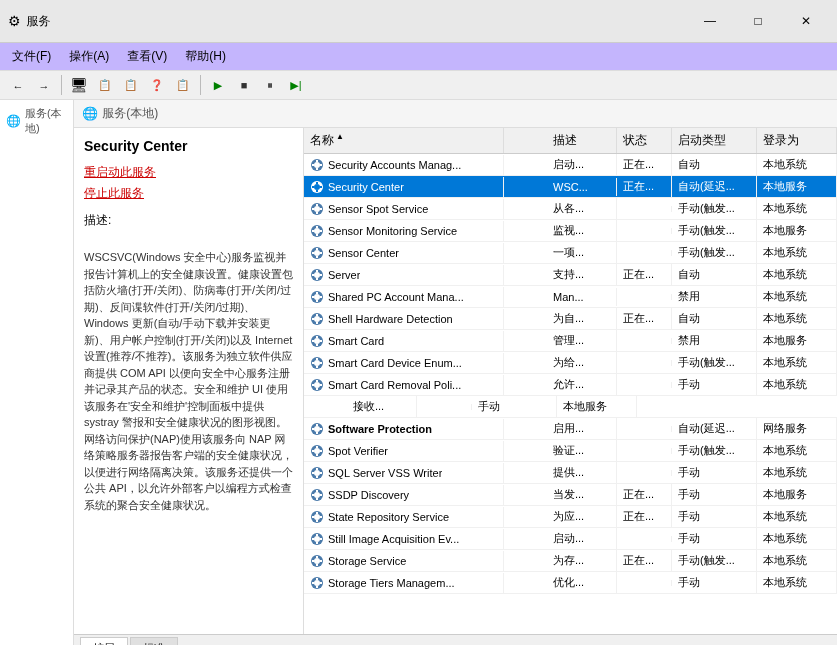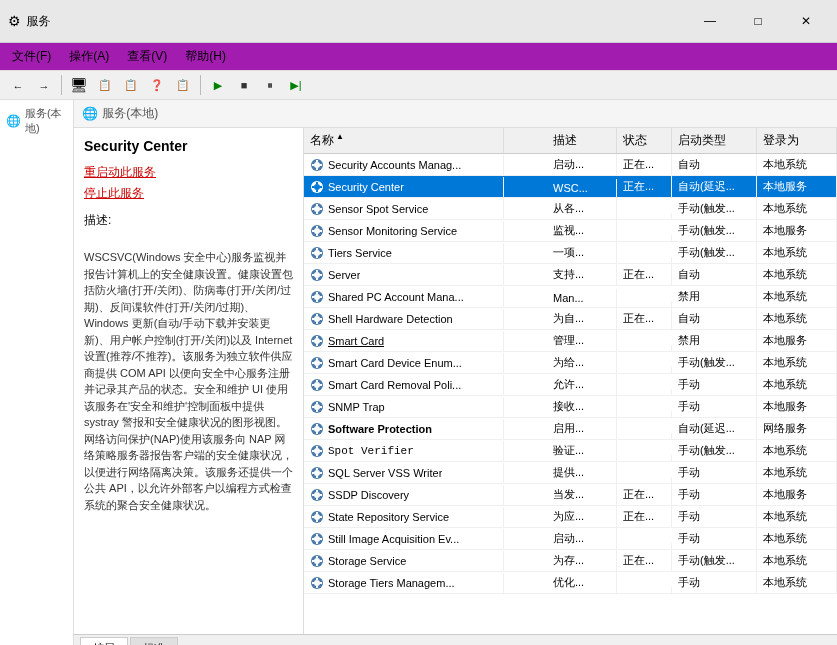--- a/index.html
+++ b/index.html
@@ -16,21 +16,21 @@
     .title-bar-left { display: flex; align-items: center; gap: 6px; }
     .title-bar-controls { display: flex; gap: 2px; }
     .title-btn {
       width: 46px; height: 30px;
       border: none; background: transparent;
       font-size: 12px; cursor: pointer;
       display: flex; align-items: center; justify-content: center;
     }
 
     .menu-bar {
-      background: #a21caf;
+      background: #c4b5fd;
       display: flex;
       padding: 2px 4px;
       border-bottom: 1px solid #ddd;
       gap: 2px;
     }
     .menu-item {
       padding: 3px 8px;
       cursor: pointer;
       font-size: 12px;
     }
@@ -149,21 +149,21 @@
     .col-name { width: 200px; min-width: 200px; }
     .col-desc { width: 70px; min-width: 70px; margin-left: 43px; }
     .col-status { width: 55px; min-width: 55px; }
     .col-startup { width: 85px; min-width: 85px; }
     .col-login { width: 80px; min-width: 80px; }
 
     .list-row {
       display: flex;
       border-bottom: 1px solid #f0f0f0;
       cursor: pointer;
-      align-items: flex-end;
+      align-items: center;
     }
     .list-row.selected { background: #0078d7; color: white; }
     .list-row.selected .col-cell { color: white; }
 
     .col-cell {
       padding: 3px 6px;
       border-right: 1px solid #f0f0f0;
       white-space: nowrap;
       overflow: hidden;
       text-overflow: ellipsis;
@@ -366,21 +366,21 @@
     <div class="col-cell col-name">
       <div class="name-cell">
         <svg width="14" height="14" viewBox="0 0 14 14" style="margin-right:4px;flex-shrink:0;">
           <circle cx="7" cy="7" r="6" fill="#4a7aaa"></circle>
           <circle cx="7" cy="7" r="3" fill="white"></circle>
           <rect x="6" y="2" width="2" height="2" fill="white"></rect>
           <rect x="6" y="10" width="2" height="2" fill="white"></rect>
           <rect x="2" y="6" width="2" height="2" fill="white"></rect>
           <rect x="10" y="6" width="2" height="2" fill="white"></rect>
         </svg>
-        <span style="overflow:hidden;text-overflow:ellipsis;">Tiers Service</span>
+        <span style="overflow:hidden;text-overflow:ellipsis;">Sensor Center</span>
       </div>
     </div>
     <div class="col-cell col-desc">一项...</div>
     <div class="col-cell col-status"></div>
     <div class="col-cell col-startup">手动(触发...</div>
     <div class="col-cell col-login">本地系统</div>
   </div>
             <div class="list-row">
     <div class="col-cell col-name">
       <div class="name-cell">
@@ -442,21 +442,21 @@
     <div class="col-cell col-name">
       <div class="name-cell">
         <svg width="14" height="14" viewBox="0 0 14 14" style="margin-right:4px;flex-shrink:0;">
           <circle cx="7" cy="7" r="6" fill="#4a7aaa"></circle>
           <circle cx="7" cy="7" r="3" fill="white"></circle>
           <rect x="6" y="2" width="2" height="2" fill="white"></rect>
           <rect x="6" y="10" width="2" height="2" fill="white"></rect>
           <rect x="2" y="6" width="2" height="2" fill="white"></rect>
           <rect x="10" y="6" width="2" height="2" fill="white"></rect>
         </svg>
-        <span style="overflow:hidden;text-overflow:ellipsis;text-decoration:underline;">Smart Card</span>
+        <span style="overflow:hidden;text-overflow:ellipsis;">Smart Card</span>
       </div>
     </div>
     <div class="col-cell col-desc">管理...</div>
     <div class="col-cell col-status"></div>
     <div class="col-cell col-startup">禁用</div>
     <div class="col-cell col-login">本地服务</div>
   </div>
             <div class="list-row">
     <div class="col-cell col-name">
       <div class="name-cell">
@@ -489,33 +489,20 @@
         </svg>
         <span style="overflow:hidden;text-overflow:ellipsis;">Smart Card Removal Poli...</span>
       </div>
     </div>
     <div class="col-cell col-desc">允许...</div>
     <div class="col-cell col-status"></div>
     <div class="col-cell col-startup">手动</div>
     <div class="col-cell col-login">本地系统</div>
   </div>
             <div class="list-row">
-    <div class="col-cell col-name">
-      <div class="name-cell">
-        <svg width="14" height="14" viewBox="0 0 14 14" style="margin-right:4px;flex-shrink:0;">
-          <circle cx="7" cy="7" r="6" fill="#4a7aaa"></circle>
-          <circle cx="7" cy="7" r="3" fill="white"></circle>
-          <rect x="6" y="2" width="2" height="2" fill="white"></rect>
-          <rect x="6" y="10" width="2" height="2" fill="white"></rect>
-          <rect x="2" y="6" width="2" height="2" fill="white"></rect>
-          <rect x="10" y="6" width="2" height="2" fill="white"></rect>
-        </svg>
-        <span style="overflow:hidden;text-overflow:ellipsis;">SNMP Trap</span>
-      </div>
-    </div>
     <div class="col-cell col-desc">接收...</div>
     <div class="col-cell col-status"></div>
     <div class="col-cell col-startup">手动</div>
     <div class="col-cell col-login">本地服务</div>
   </div>
             <div class="list-row">
     <div class="col-cell col-name">
       <div class="name-cell">
         <svg width="14" height="14" viewBox="0 0 14 14" style="margin-right:4px;flex-shrink:0;">
           <circle cx="7" cy="7" r="6" fill="#4a7aaa"></circle>
@@ -537,21 +524,21 @@
     <div class="col-cell col-name">
       <div class="name-cell">
         <svg width="14" height="14" viewBox="0 0 14 14" style="margin-right:4px;flex-shrink:0;">
           <circle cx="7" cy="7" r="6" fill="#4a7aaa"></circle>
           <circle cx="7" cy="7" r="3" fill="white"></circle>
           <rect x="6" y="2" width="2" height="2" fill="white"></rect>
           <rect x="6" y="10" width="2" height="2" fill="white"></rect>
           <rect x="2" y="6" width="2" height="2" fill="white"></rect>
           <rect x="10" y="6" width="2" height="2" fill="white"></rect>
         </svg>
-        <span style="overflow:hidden;text-overflow:ellipsis;font-family:Liberation Mono, monospace;">Spot Verifier</span>
+        <span style="overflow:hidden;text-overflow:ellipsis;">Spot Verifier</span>
       </div>
     </div>
     <div class="col-cell col-desc">验证...</div>
     <div class="col-cell col-status"></div>
     <div class="col-cell col-startup">手动(触发...</div>
     <div class="col-cell col-login">本地系统</div>
   </div>
             <div class="list-row">
     <div class="col-cell col-name">
       <div class="name-cell">

